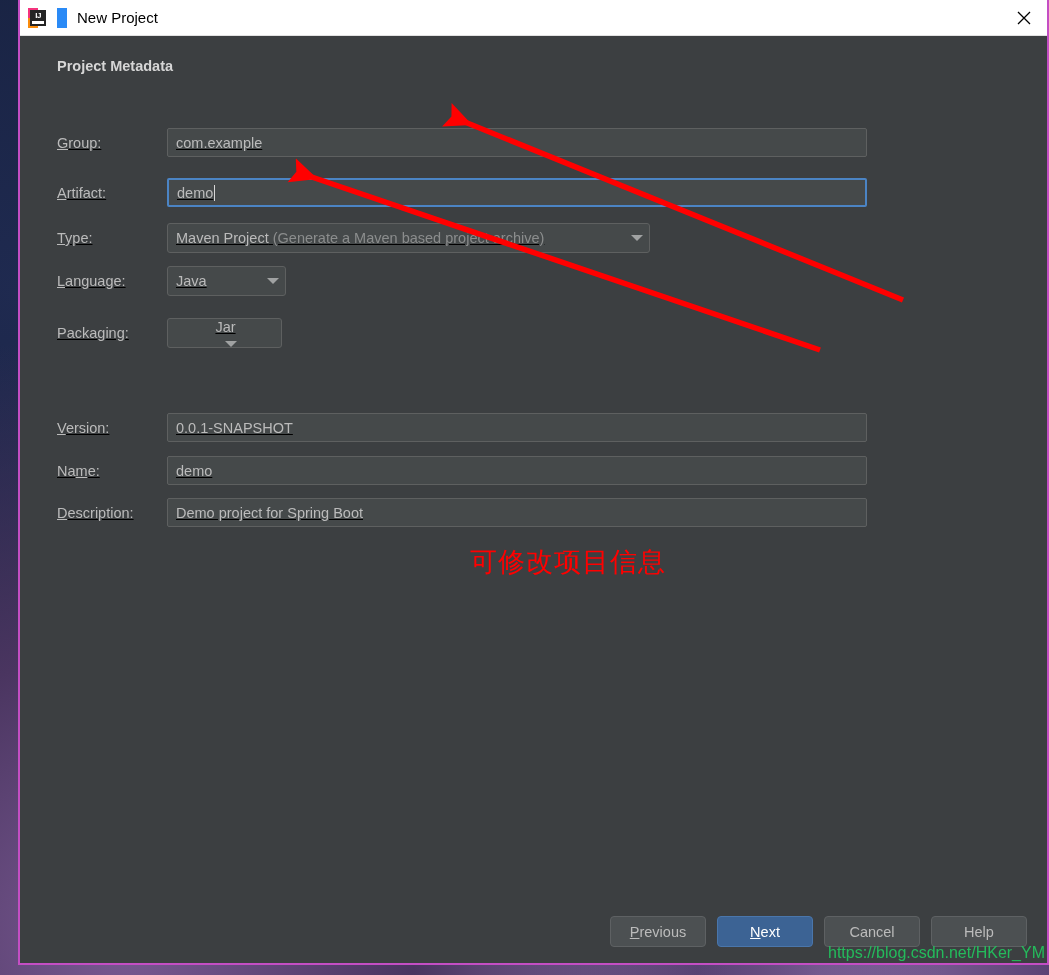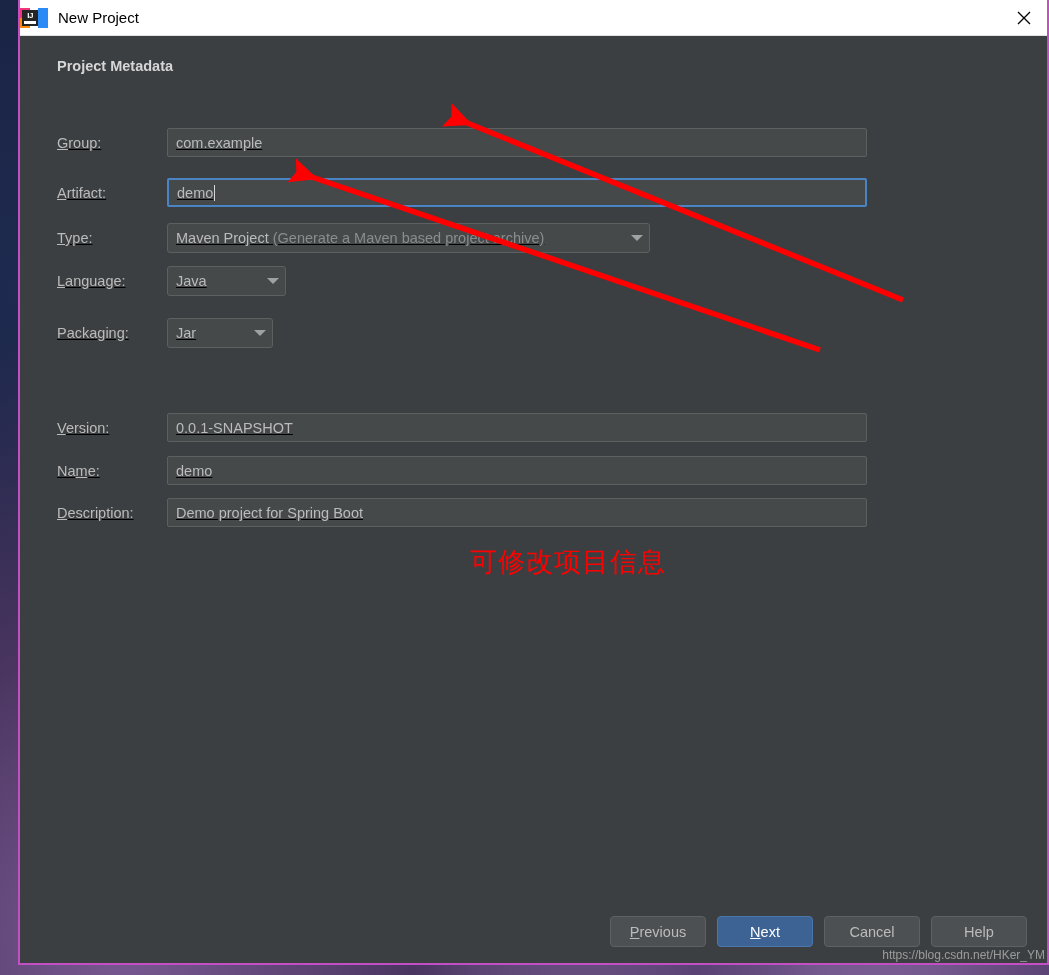--- a/index.html
+++ b/index.html
@@ -45,21 +45,22 @@
   #titlebar {
     height: 36px;
     flex: none;
     background: #ffffff;
     display: flex;
     align-items: center;
     position: relative;
     border-bottom: 1px solid #e2e2e2;
   }
   .ij-icon {
-    width: 28px; height: 20px;
+    width: 39px; height: 20px;
+    margin-left: 8px;
     position: relative;
     flex: none;
   }
   .ij-icon .q { position: absolute; width: 10px; height: 10px; }
   .ij-icon .q1 { left: 0;   top: 0;   background: #f4337d; }
   .ij-icon .q2 { right: 0;  top: 0;   background: #2a8af6; }
   .ij-icon .q3 { left: 0;   bottom: 0;background: #fa8b0c; }
   .ij-icon .q4 { right: 0;  bottom: 0;background: #2a8af6; }
   .ij-icon .core {
     position: absolute; left: 2px; top: 2px;
@@ -162,21 +163,21 @@
   .arrow {
     width: 0; height: 0;
     border-left: 6px solid transparent;
     border-right: 6px solid transparent;
     border-top: 6px solid #a0a2a2;
     margin-left: 10px;
     flex: none;
   }
   .combo.type  { width: 483px; }
   .combo.small { width: 119px; }
-  .combo.small2{ width: 106px; }
+  .combo.small2{ width: 115px; flex-direction: column; }
   .combo.small3{ width: 115px; }
 
   
   #overlay { position: absolute; inset: 0; pointer-events: none; }
   #cn-note {
     position: absolute;
     left: 450px; top: 508px;
     font-size: 27px;
     color: #ff0000;
     font-family: "DejaVu Sans", sans-serif;
@@ -210,22 +211,22 @@
   .btn.primary {
     background: #3c6394;
     border: 1px solid #4a76ab;
     color: #ffffff;
   }
 
   #watermark {
     position: absolute;
     right: 2px;
     bottom: 1px;
-    font-size: 12px;
-    color: #a3a3a3;
+    font-size: 16px;
+    color: #22c55e;
     opacity: 0.92;
     font-family: "Liberation Sans", sans-serif;
     white-space: nowrap;
   }
 </style>
 </head>
 <body>
 
 <div id="desktop"></div>
 

